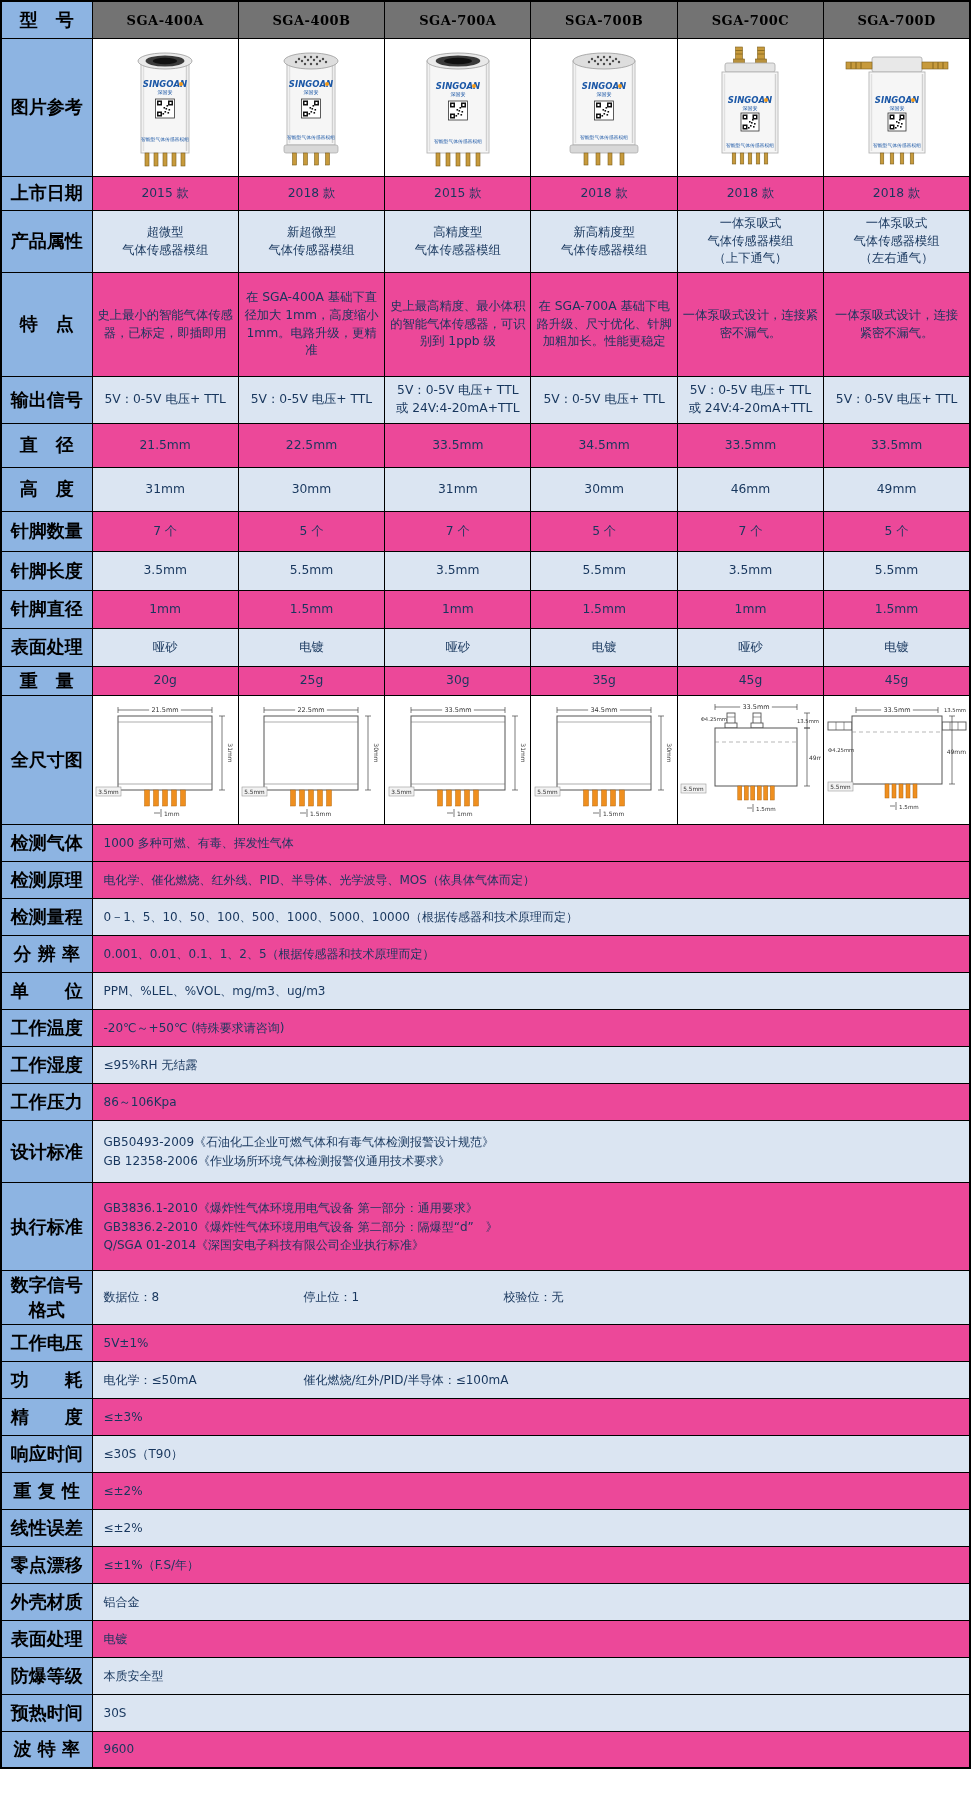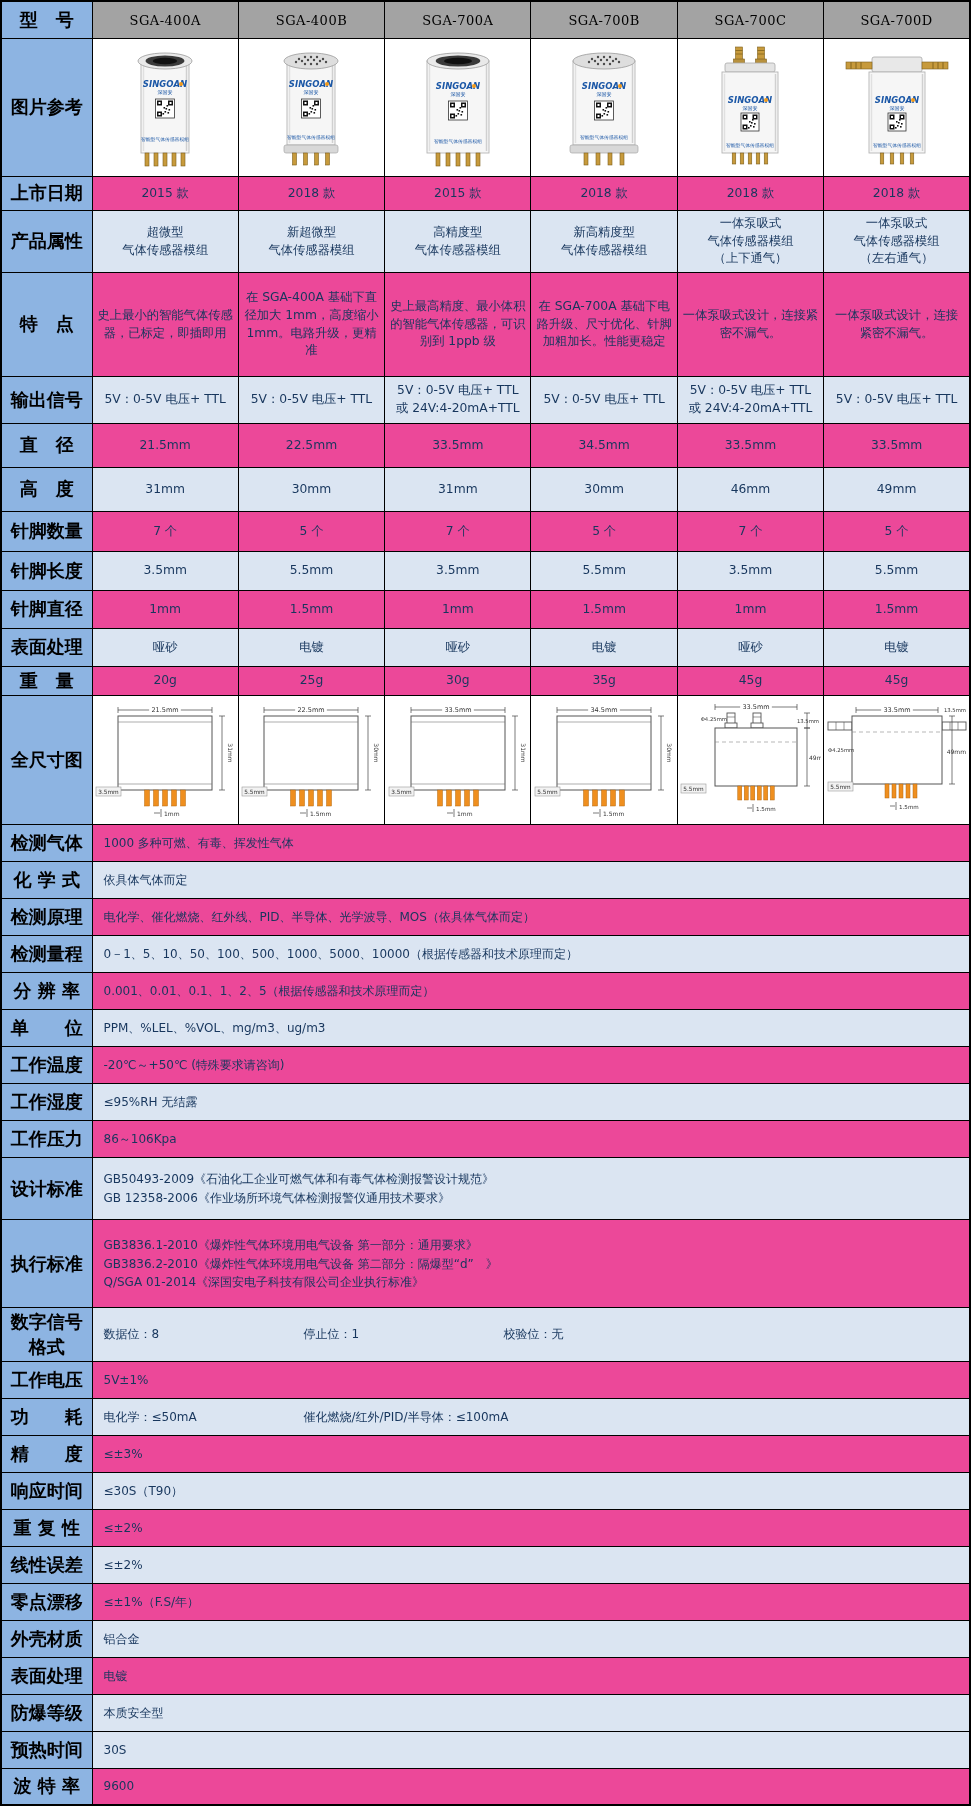--- a/index.html
+++ b/index.html
@@ -1,21 +1,21 @@
 <!DOCTYPE html>
 <html><head>
 <meta charset="utf-8">
 <style>
   html,body{margin:0;padding:0;background:#fff;}
   .page{width:971px;font-family:"DejaVu Sans","Liberation Sans",sans-serif;}
   table{border-collapse:collapse;width:971px;table-layout:fixed;border:2px solid #000;}
   th,td{border:1px solid #000;vertical-align:middle;text-align:center;overflow:hidden;}
   .lab{background:#8db4e2;color:#000;font-weight:bold;font-size:18px;padding:2px;white-space:pre-line;line-height:1.35;}
   .hdr-row th{height:32px;}
-  .hdr-row .model{background:#a3a3a3;color:#000;font-weight:normal;font-size:13px;letter-spacing:0.5px;font-family:"DejaVu Serif","Liberation Serif",serif;}
+  .hdr-row .model{background:#737373;color:#000;font-weight:bold;font-size:13px;letter-spacing:0.5px;font-family:"DejaVu Serif","Liberation Serif",serif;}
   .hdr-row .lab{background:#8db4e2;}
   .val{font-size:12.3px;color:#17365d;line-height:1.45;padding:2px 5px;white-space:pre-line;word-break:break-word;}
   .row-light{background:#dbe5f2;}
   .row-dark{background:#ec4899;}
   .img-cell{background:#fff;padding:0;}
   .size-cell{background:#fff;padding:1px;}
   .wide{text-align:left;padding:3px 11px;font-size:12px;color:#17365d;white-space:pre-line;line-height:1.55;}
   .seg{display:inline-block;min-width:200px;}
   svg{display:block;margin:0 auto;}
 </style>
@@ -563,24 +563,20 @@
         <line x1="70" y1="102" x2="70" y2="110" stroke="#444" stroke-width="0.7"></line>
         <text x="73" y="108.5" font-size="5.6" fill="#333">1.5mm</text>
             </svg>
           </td>
         </tr>
         <tr style="height: 37px;">
           <th class="lab">检测气体</th>
           <td class="wide row-dark" colspan="6">1000 多种可燃、有毒、挥发性气体</td>
         </tr>
         <tr style="height: 37px;">
-          <th class="lab">化 学 式</th>
-          <td class="wide row-light" colspan="6">依具体气体而定</td>
-        </tr>
-        <tr style="height: 37px;">
           <th class="lab">检测原理</th>
           <td class="wide row-dark" colspan="6">电化学、催化燃烧、红外线、PID、半导体、光学波导、MOS（依具体气体而定）</td>
         </tr>
         <tr style="height: 37px;">
           <th class="lab">检测量程</th>
           <td class="wide row-light" colspan="6">0－1、5、10、50、100、500、1000、5000、10000（根据传感器和技术原理而定）</td>
         </tr>
         <tr style="height: 37px; padding-left: 36px;">
           <th class="lab">分 辨 率</th>
           <td class="wide row-dark" colspan="6">0.001、0.01、0.1、1、2、5（根据传感器和技术原理而定）</td>

